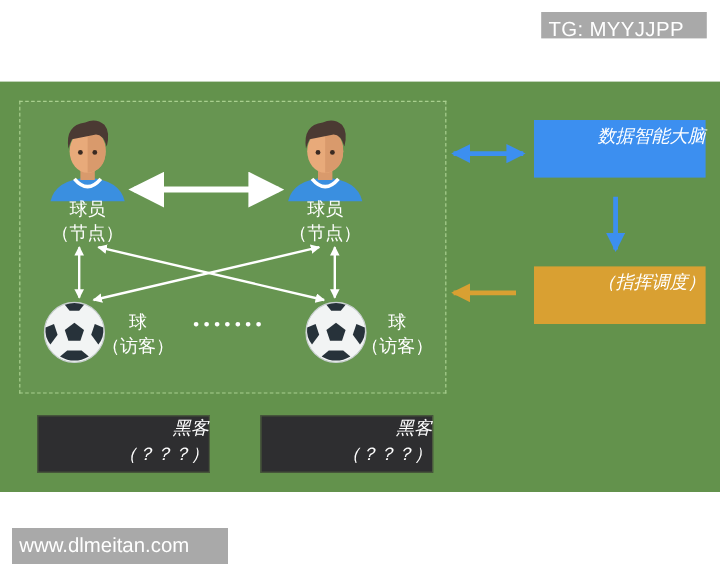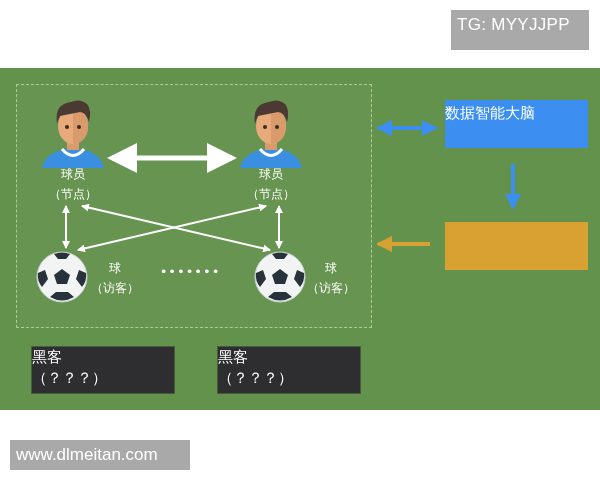--- a/index.html
+++ b/index.html
@@ -1,31 +1,31 @@
 <!DOCTYPE html>
 <html><head>
 <meta charset="utf-8">
 <style>
   html, body { margin:0; padding:0; }
   body { width:600px; height:480px; background:#ffffff; position:relative; overflow:hidden;
          font-family: "DejaVu Sans", "Liberation Sans", sans-serif; }
-  .wm-top { position:absolute; left:451px; top:10px; width:138px; height:40px; background:#a9a9a9;
+  .wm-top { position:absolute; left:451px; top:10px; width:138px; height:22px; background:#a9a9a9;
             color:#ffffff; font-size:17px; line-height:30px; padding-left:6px; box-sizing:border-box;
             font-family:"Liberation Sans", sans-serif; letter-spacing:0.3px; }
   .wm-bottom { position:absolute; left:10px; top:440px; width:180px; height:30px; background:#a9a9a9;
             color:#ffffff; font-size:17px; line-height:30px; padding-left:6px; box-sizing:border-box;
             font-family:"Liberation Sans", sans-serif; }
   .field { position:absolute; left:0; top:68px; width:600px; height:342px; background:#63924c; }
   .dashbox { position:absolute; left:16px; top:16px; width:356px; height:244px;
              border:1px dashed #a8cf8e; box-sizing:border-box; background:rgba(255,255,255,0.03); }
-  .label { position:absolute; color:#ffffff; font-size:12px; text-align:center; line-height:20px; }
+  .label { position:absolute; color:#ffffff; font-size:15px; text-align:center; line-height:20px; }
   .player { position:absolute; width:70px; height:72px; }
   .ball { position:absolute; width:52px; height:52px; }
-  .box { position:absolute; color:#ffffff; font-size:15px; text-align:left; line-height:21px;
-         box-sizing:border-box; padding-top:3px; }
+  .box { position:absolute; color:#ffffff; font-size:15px; text-align:right; line-height:21px;
+         box-sizing:border-box; padding-top:3px;font-style:italic; }
   .blue { left:445px; top:32px; width:143px; height:48px; background:#3c8ff0; }
   .gold { left:445px; top:154px; width:143px; height:48px; background:#d9a032; }
   .hacker { background:#2e2e30; border:1px solid #4a5a3d; top:278px; height:48px; padding-top:0; }
   svg.overlay { position:absolute; left:0; top:0; }
 </style>
 </head>
 <body>
 
 <div class="wm-top">TG: MYYJJPP</div>
 
@@ -119,20 +119,21 @@
     <line x1="513" y1="96" x2="513" y2="140" stroke="#3c8ff0" stroke-width="4" marker-end="url(#bl)"></line>
 
     <line x1="430" y1="176" x2="378" y2="176" stroke="#d9a032" stroke-width="4" marker-end="url(#gd)"></line>
   </svg>
 
   <div class="box blue">
     <div>数据智能大脑</div>
   </div>
 
   <div class="box gold">
+    <div>（指挥调度）</div>
   </div>
 
   <div class="box hacker" style="left:31px;width:144px;">
     <div>黑客</div>
     <div>（？？？）</div>
   </div>
   <div class="box hacker" style="left:217px;width:144px;">
     <div>黑客</div>
     <div>（？？？）</div>
   </div>

